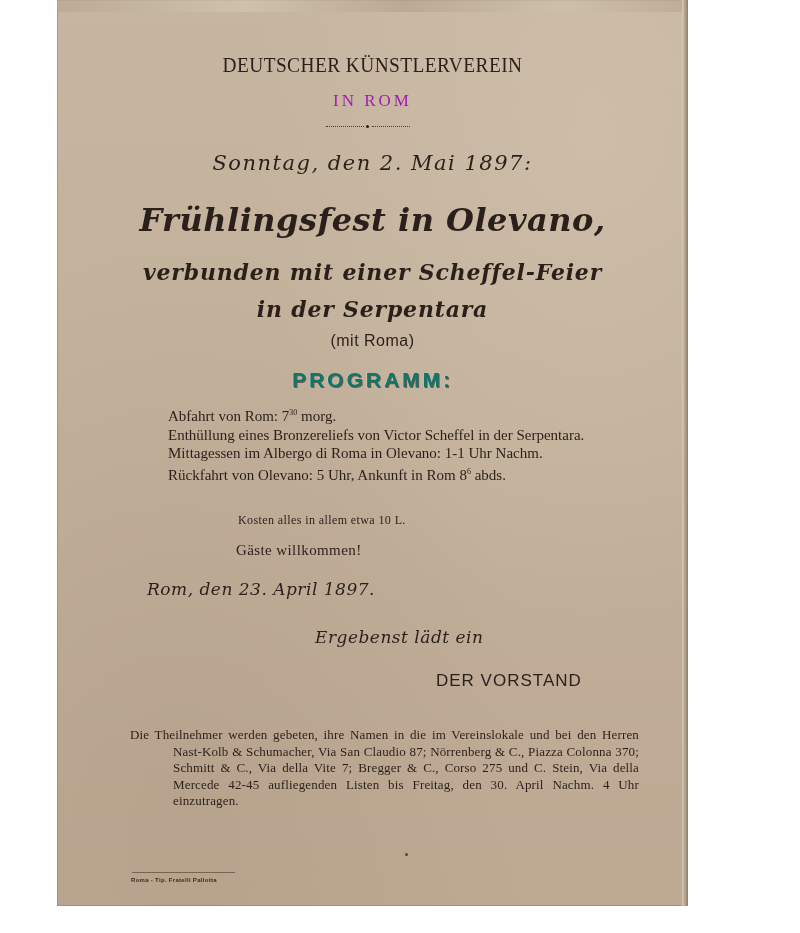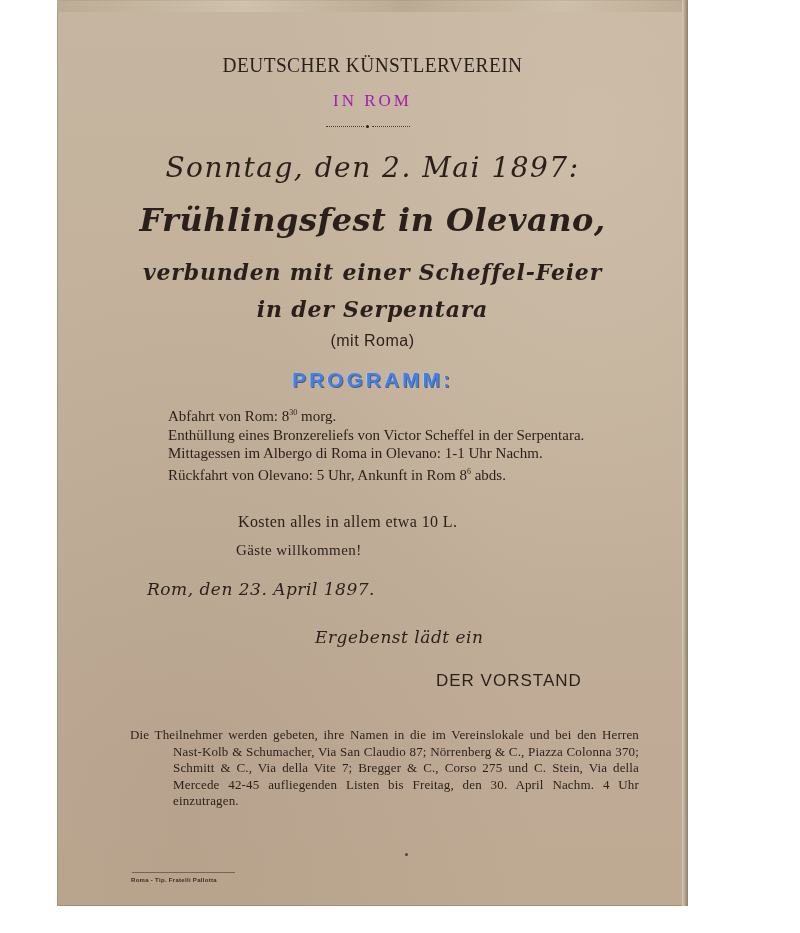--- a/index.html
+++ b/index.html
@@ -91,21 +91,21 @@
       background: #2a1f1a;
     }
     .script {
       font-family: "DejaVu Serif", serif;
       font-style: italic;
     }
     .date-line {
       top: 151px;
       left: 57px;
       width: 631px;
-      font-size: 28px;
+      font-size: 21px;
       letter-spacing: 1.5px;
     }
     .fest-title {
       top: 201px;
       left: 57px;
       width: 631px;
       font-size: 32px;
       font-weight: bold;
       letter-spacing: 0.5px;
     }
@@ -134,21 +134,21 @@
       letter-spacing: 0.5px;
     }
     .program-heading {
       top: 368px;
       left: 57px;
       width: 631px;
       font-family: "Liberation Sans", sans-serif;
       font-weight: bold;
       font-size: 21px;
       letter-spacing: 3px;
-      color: #3b82f6;
+      color: #0f766e;
       text-shadow: 1px 1px 0 #6b5a4a, -0.5px -0.5px 0 #ddd0bd;
     }
     .program-list {
       position: absolute;
       top: 404px;
       left: 168px;
       width: 432px;
       margin: 0;
       padding: 0;
       list-style: none;
@@ -164,21 +164,21 @@
     }
     .program-list sup {
       font-size: 8px;
       vertical-align: 6px;
     }
     .cost-line {
       position: absolute;
       top: 513px;
       left: 238px;
       font-family: "Liberation Serif", serif;
-      font-size: 16px;
+      font-size: 12px;
       letter-spacing: 0.4px;
     }
     .guests-line {
       position: absolute;
       top: 542px;
       left: 236px;
       font-family: "Liberation Serif", serif;
       font-size: 15px;
       letter-spacing: 0.4px;
     }
@@ -270,21 +270,21 @@
 
 <div class="line script date-line">Sonntag, den 2. Mai 1897:</div>
 <div class="line script fest-title">Frühlingsfest in Olevano,</div>
 <div class="line script sub-1">verbunden mit einer Scheffel-Feier</div>
 <div class="line script sub-2">in der Serpentara</div>
 <div class="line with-ladies">(mit Roma)</div>
 
 <div class="line program-heading">PROGRAMM:</div>
 
 <ul class="program-list">
-  <li><span>Abfahrt von Rom: 8</span><sup>30</sup><span> morg.</span></li>
+  <li><span>Abfahrt von Rom: 7</span><sup>30</sup><span> morg.</span></li>
   <li><span>Enthüllung eines Bronzereliefs von Victor Scheffel in der Serpentara.</span></li>
   <li><span>Mittagessen im Albergo di Roma in Olevano: 1-1 Uhr Nachm.</span></li>
   <li><span>Rückfahrt von Olevano: 5 Uhr, Ankunft in Rom 8</span><sup>6</sup><span> abds.</span></li>
 </ul>
 
 <div class="cost-line">Kosten alles in allem etwa 10 L.</div>
 <div class="guests-line">Gäste willkommen!</div>
 
 <div class="place-date">Rom, den 23. April 1897.</div>
 <div class="invite-line">Ergebenst lädt ein</div>

